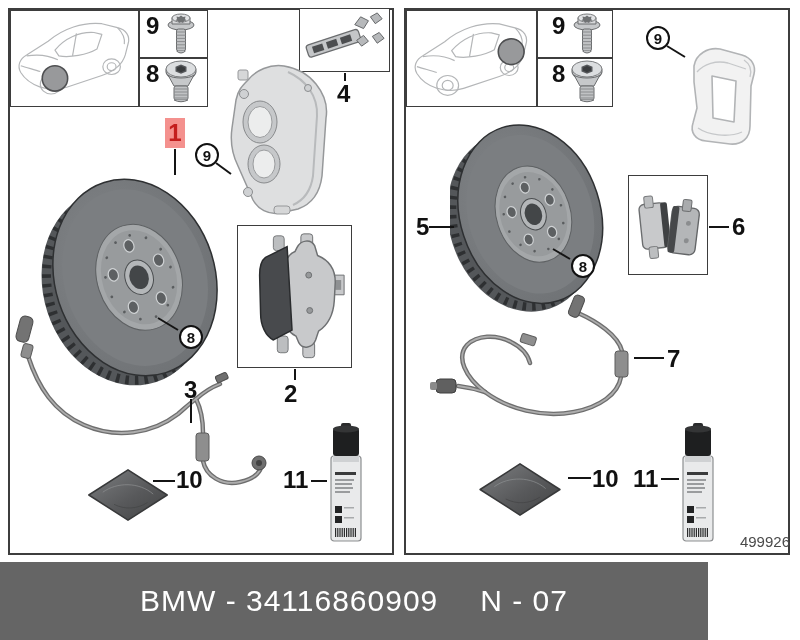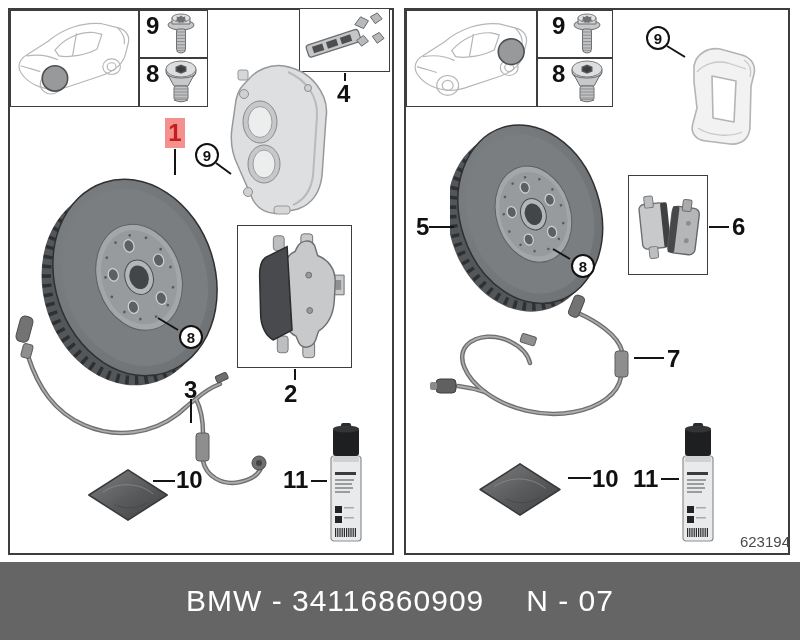--- a/index.html
+++ b/index.html
@@ -10,21 +10,21 @@
   .part{position:absolute;}
   .part svg{display:block;width:100%;height:100%;}
   .num{position:absolute;font-weight:bold;font-size:24px;line-height:1;color:#111;}
   .cnum{position:absolute;width:24px;height:24px;border:2.2px solid #111;border-radius:50%;
         background:#fff;display:flex;align-items:center;justify-content:center;
         font-weight:bold;font-size:15px;color:#111;box-sizing:border-box;}
   .hl{position:absolute;display:flex;align-items:center;justify-content:center;
       font-weight:bold;font-size:24px;}
   #leaders{position:absolute;left:0;top:0;pointer-events:none;}
   .divider{position:absolute;background:#3d3d3d;}
-  #footer{position:absolute;left:0;top:562px;width:800px;height:78px;background:#656565;
+  #footer{position:absolute;left:0;top:562px;width:708px;height:78px;background:#656565;
           display:flex;align-items:center;justify-content:center;gap:42px;}
   #footer span{color:#ffffff;font-size:30px;letter-spacing:1px;}
   #drawing-number{position:absolute;left:690px;top:533px;width:100px;text-align:right;
           font-size:15px;color:#4a4a4a;}
 </style>
 </head>
 <body>
 
 <div id="stage">
 
@@ -451,20 +451,20 @@
   <div class="num" style="left:283px;top:468px">11</div>
 
   <div class="num" style="left:416px;top:215px">5</div>
   <div class="cnum" style="left:646px;top:26px">9</div>
   <div class="cnum" style="left:571px;top:254px">8</div>
   <div class="num" style="left:732px;top:215px">6</div>
   <div class="num" style="left:667px;top:347px">7</div>
   <div class="num" style="left:592px;top:467px">10</div>
   <div class="num" style="left:633px;top:467px">11</div>
 
-  <div id="drawing-number">623194</div>
+  <div id="drawing-number">499926</div>
 
   <div id="footer">
     <span>BMW - 34116860909</span>
     <span>N - 07</span>
   </div>
 
 </div>
 
 </body></html>

